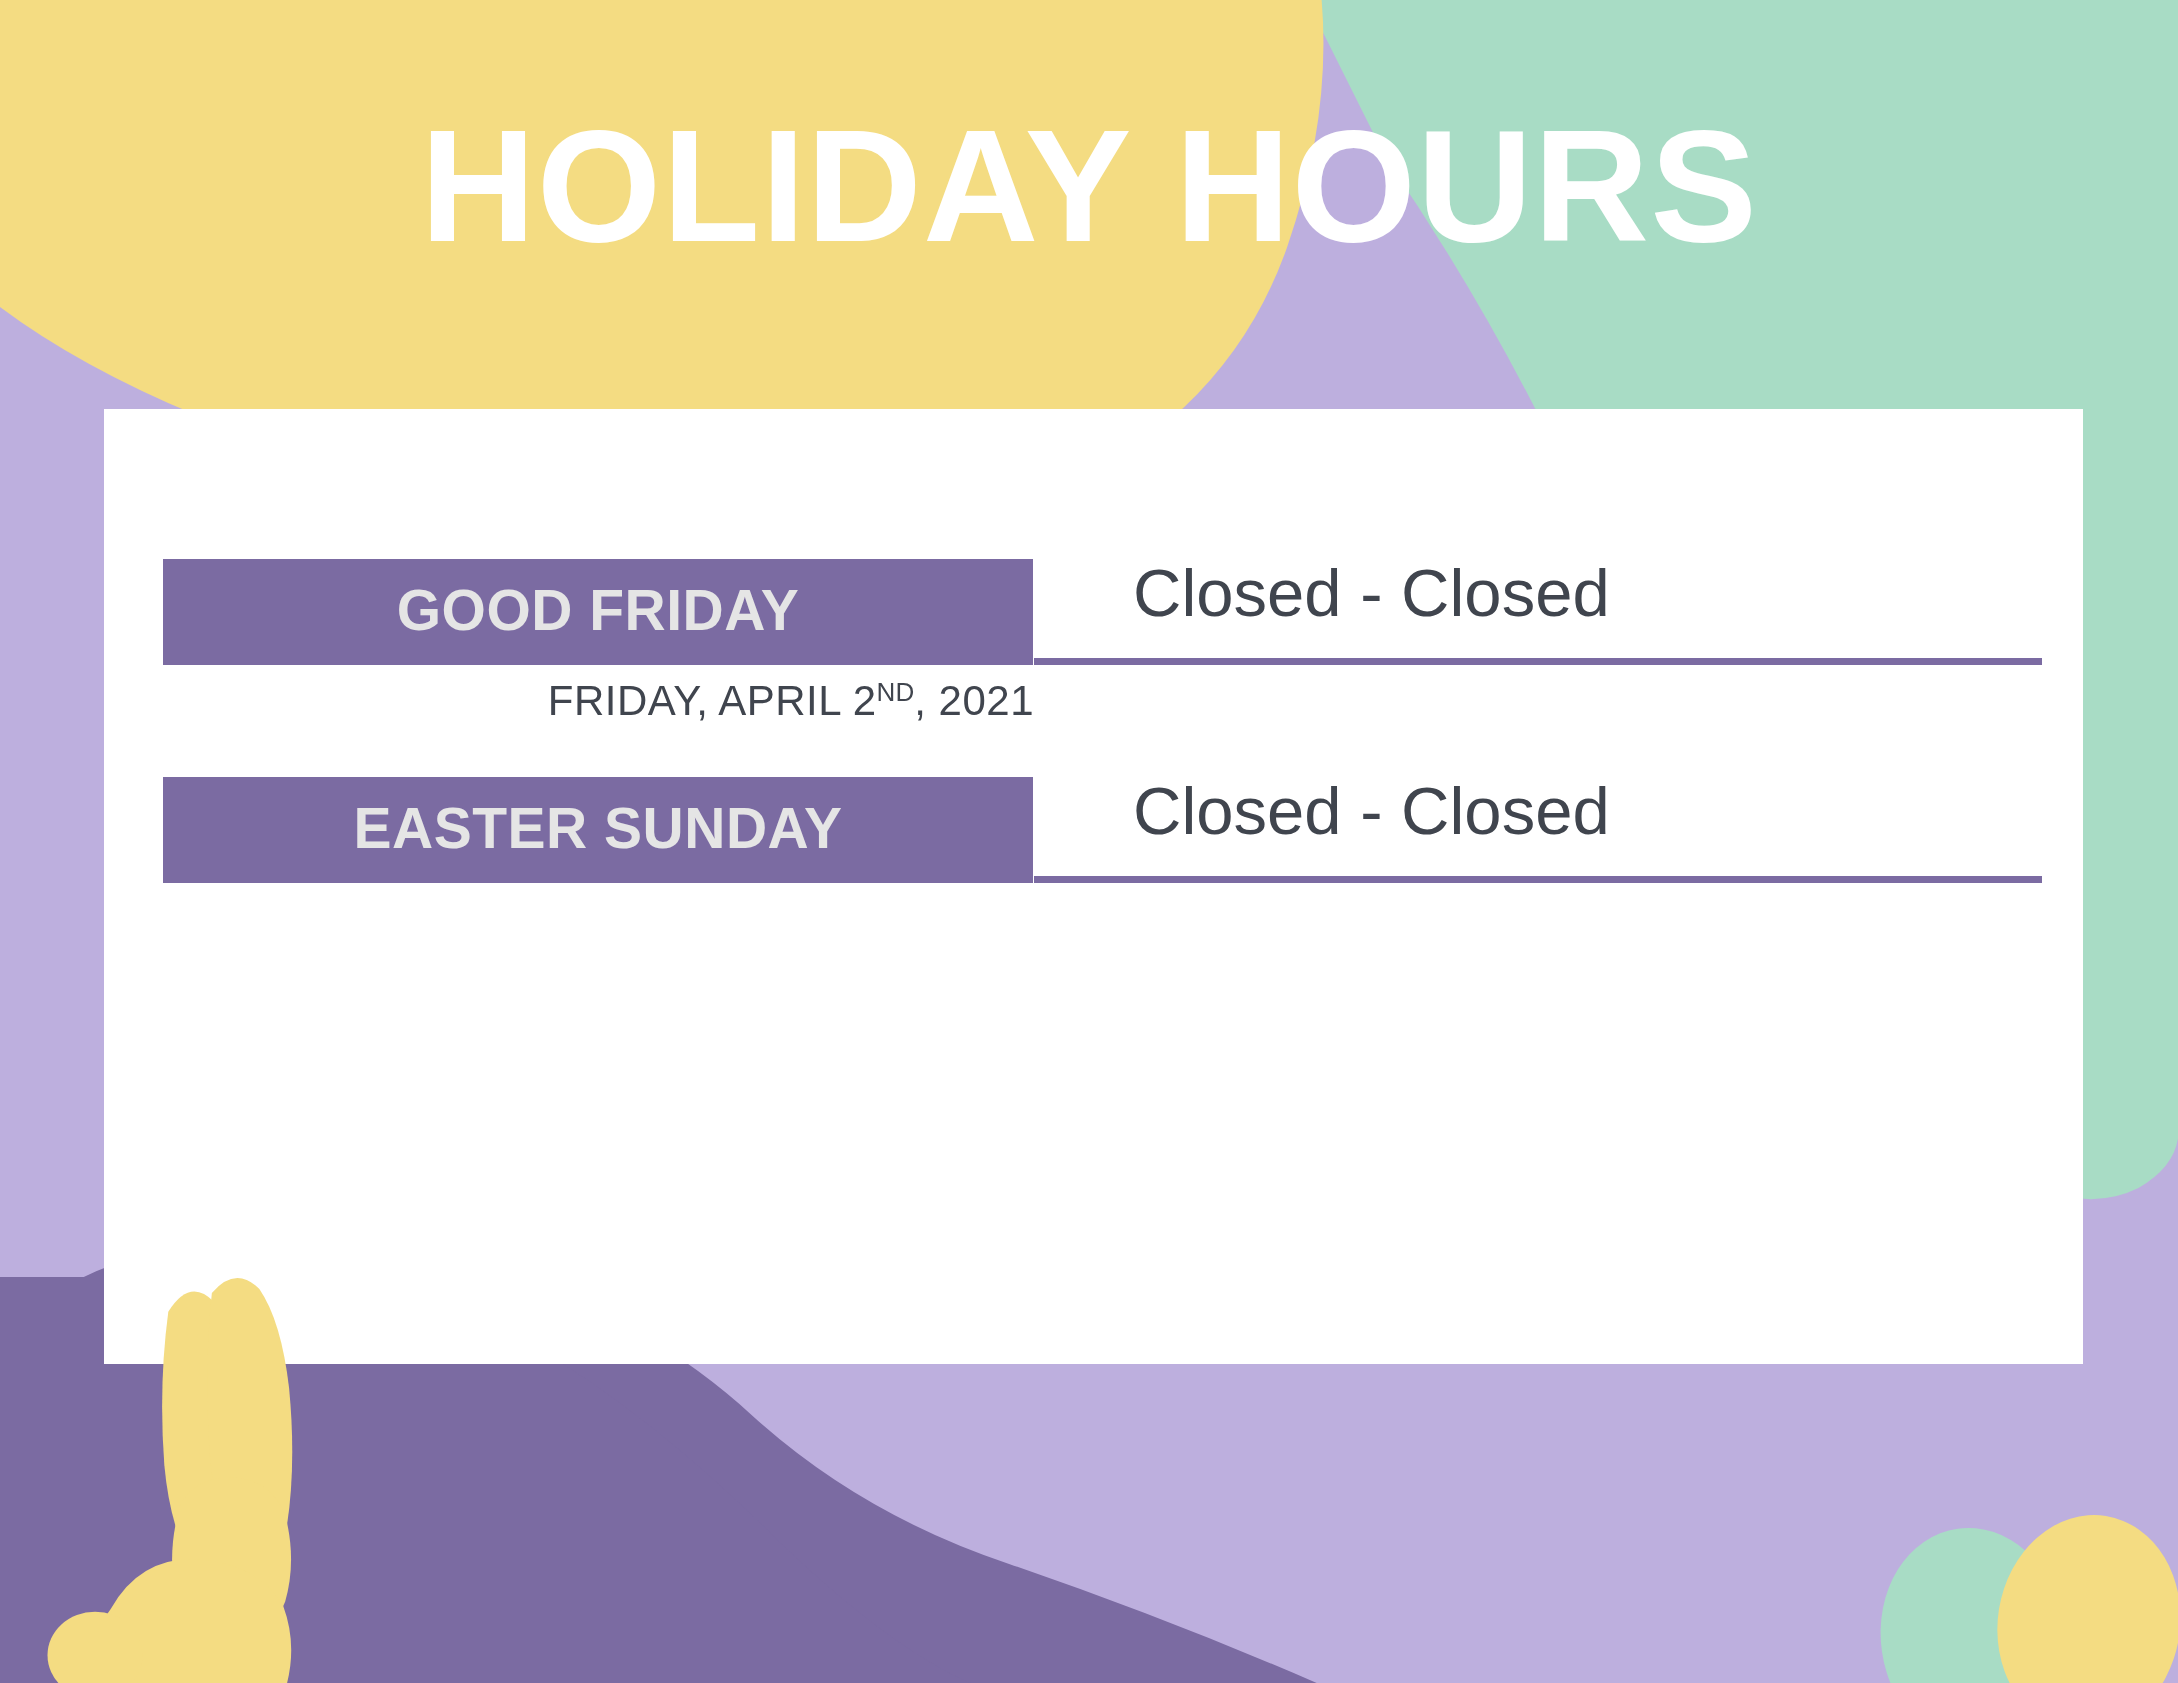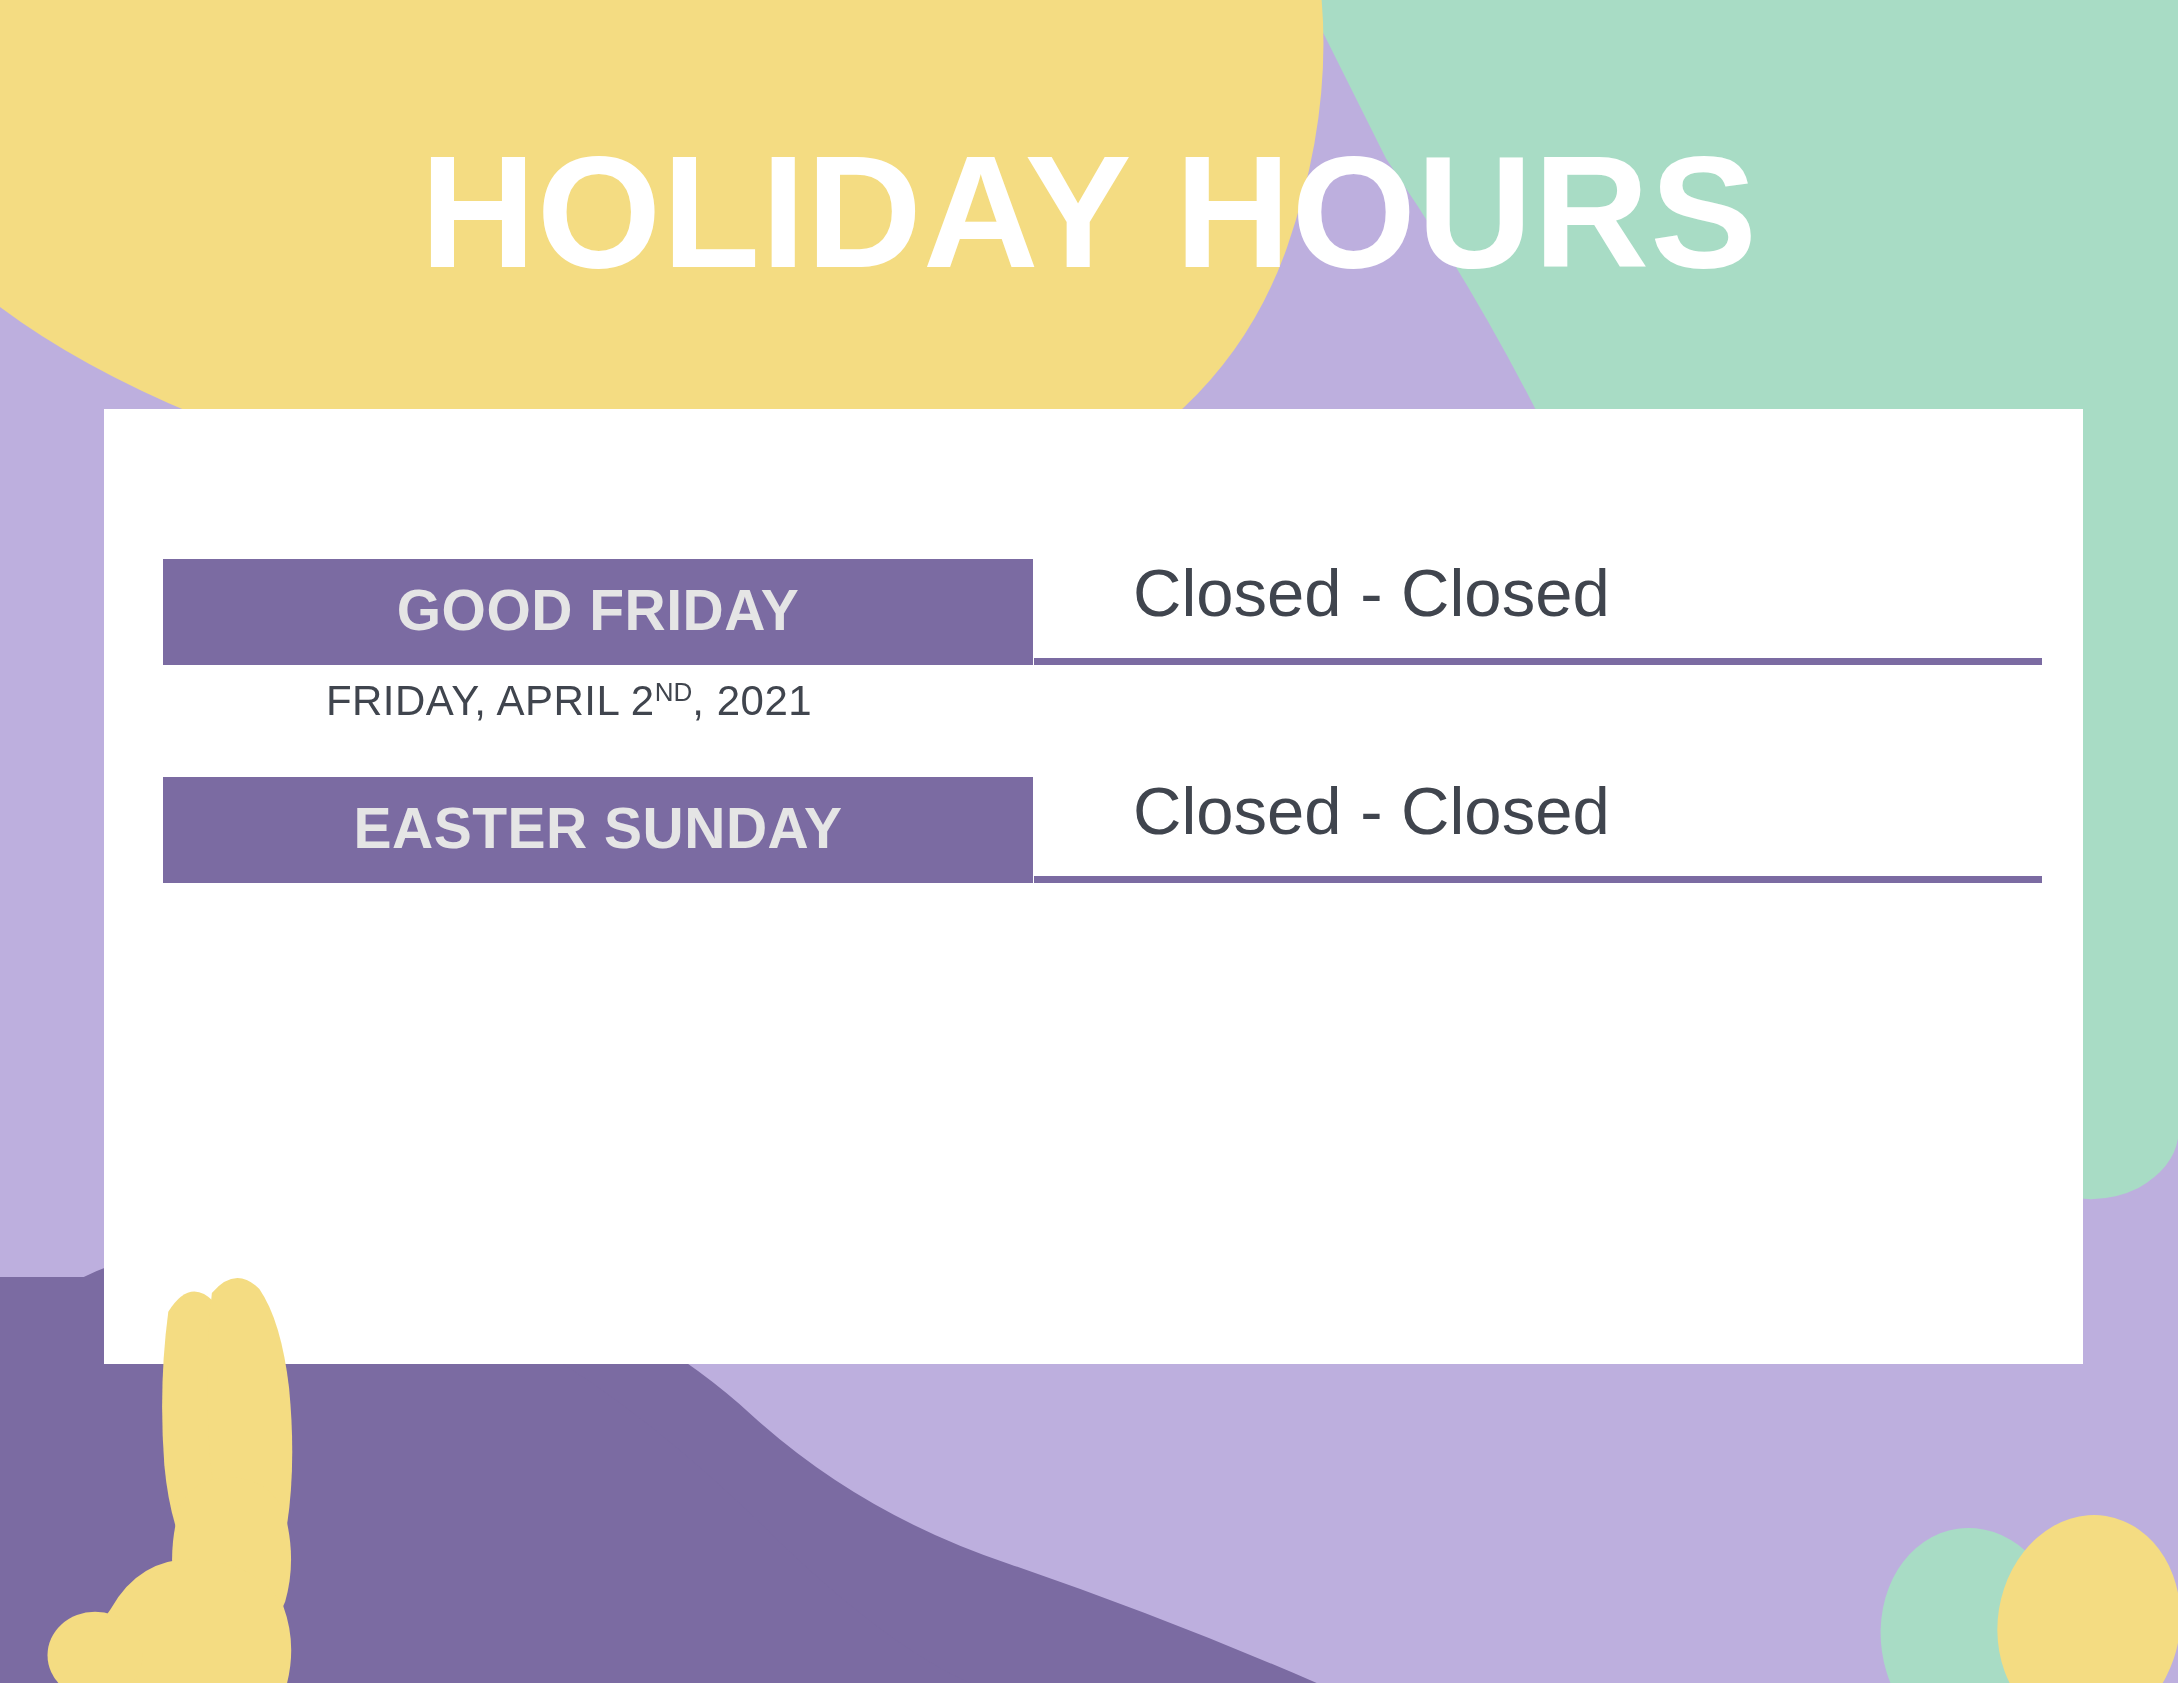--- a/index.html
+++ b/index.html
@@ -26,21 +26,21 @@
     position: absolute;
     top: 0; left: 0;
     width: 2178px;
     height: 1683px;
     display: block;
   }
 
   
   .poster-title {
     position: absolute;
-    top: 132px;
+    top: 106px;
     left: 0;
     width: 2178px;
     text-align: center;
     color: #ffffff;
     font-family: "Liberation Sans", sans-serif;
     font-weight: 700;
     font-size: 160px;
     letter-spacing: 1px;
     line-height: 1.0;
     white-space: nowrap;
@@ -122,21 +122,21 @@
     font-weight: 400;
     font-size: 67px;
     line-height: 1.0;
     white-space: nowrap;
   }
 
   .row-date {
     position: relative;
     margin-top: 12px;
     width: 930px;
-    text-align: center;
+    text-align: right;
   }
   .row-date-text {
     color: #40454E;
     font-family: "Liberation Sans", sans-serif;
     font-weight: 400;
     font-size: 42px;
     letter-spacing: 0.5px;
     white-space: nowrap;
   }
   .row-date-text sup {

